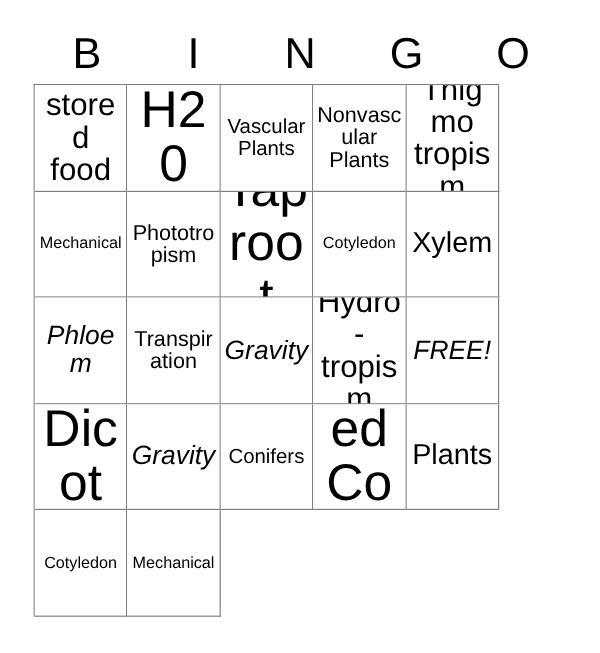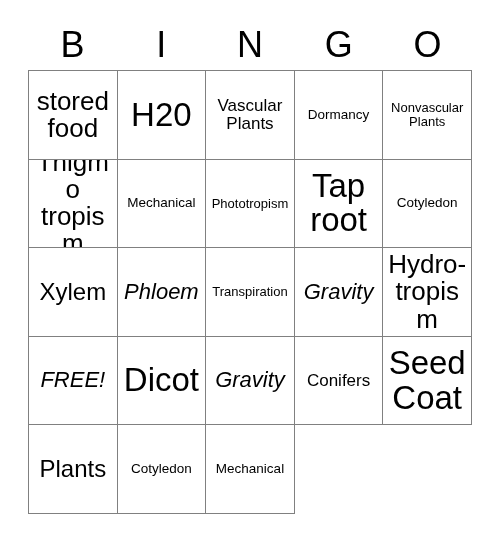--- a/index.html
+++ b/index.html
@@ -41,21 +41,21 @@
     font-weight: 400;
     letter-spacing: 0px;
     color: #000000;
   }
 
   
   .grid {
     position: absolute;
     left: 28px;
     top: 70px;
-    width: 444px;
+    width: 388px;
     height: 444px;
     display: grid;
     grid-template-columns: repeat(5, 1fr);
     grid-template-rows: repeat(5, 1fr);
     border-top: 1.5px solid #808080;
     border-left: 1.5px solid #808080;
     box-sizing: border-box;
     background: #ffffff;
   }
 
@@ -76,27 +76,27 @@
     display: block;
     width: 100%;
     text-align: center;
     line-height: 1.04;
     color: #000000;
     white-space: pre-line;
     word-break: break-word;
   }
 
   
-  .fs-xxl .cell-text { font-size: 33px; }
+  .fs-xxl .cell-text { font-size: 43px; }
   .fs-xl  .cell-text { font-size: 24px; }
   .fs-lg  .cell-text { font-size: 26px; }
   .fs-md  .cell-text { font-size: 22px; font-style: italic; }
   .fs-sm  .cell-text { font-size: 17px; text-align: center; }
   .fs-xs  .cell-text { font-size: 13.5px; }
-  .fs-xxs .cell-text { font-size: 13px; }
+  .fs-xxs .cell-text { font-size: 18px; }
 </style>
 </head>
 <body>
 
 <div class="card">
 
   <div class="header-row">
     <div class="header-cell">B</div>
     <div class="header-cell">I</div>
     <div class="header-cell">N</div>
@@ -109,23 +109,20 @@
     <div class="cell fs-lg">
         <span class="cell-text">stored
 food</span>
       </div>
     <div class="cell fs-xxl">
         <span class="cell-text">H20</span>
       </div>
     <div class="cell fs-sm">
         <span class="cell-text">Vascular
 Plants</span>
-      </div>
-    <div class="cell fs-xs">
-        <span class="cell-text">Dormancy</span>
       </div>
     <div class="cell fs-xxs">
         <span class="cell-text">Nonvascular
 Plants</span>
       </div>
 
     <div class="cell fs-lg">
         <span class="cell-text">Thigmo
 tropism</span>
       </div>

